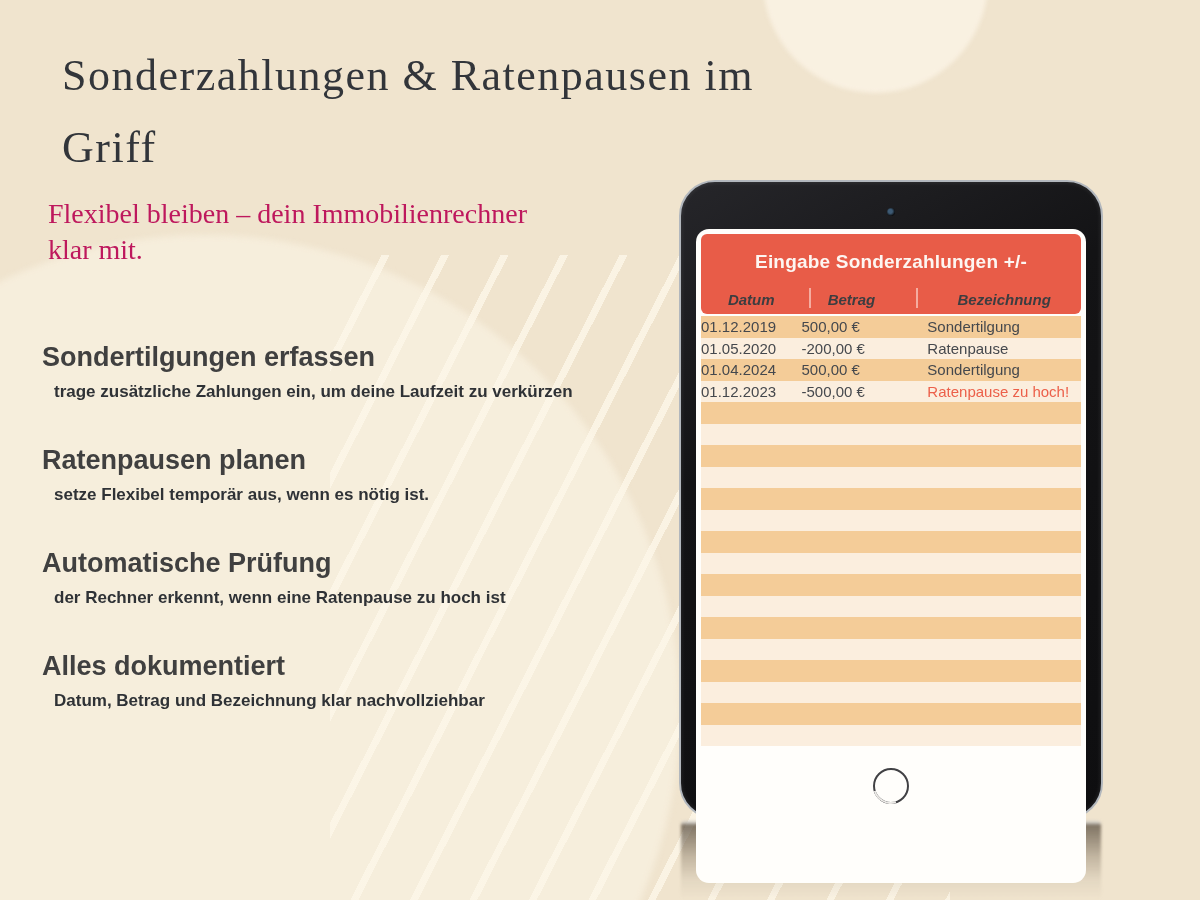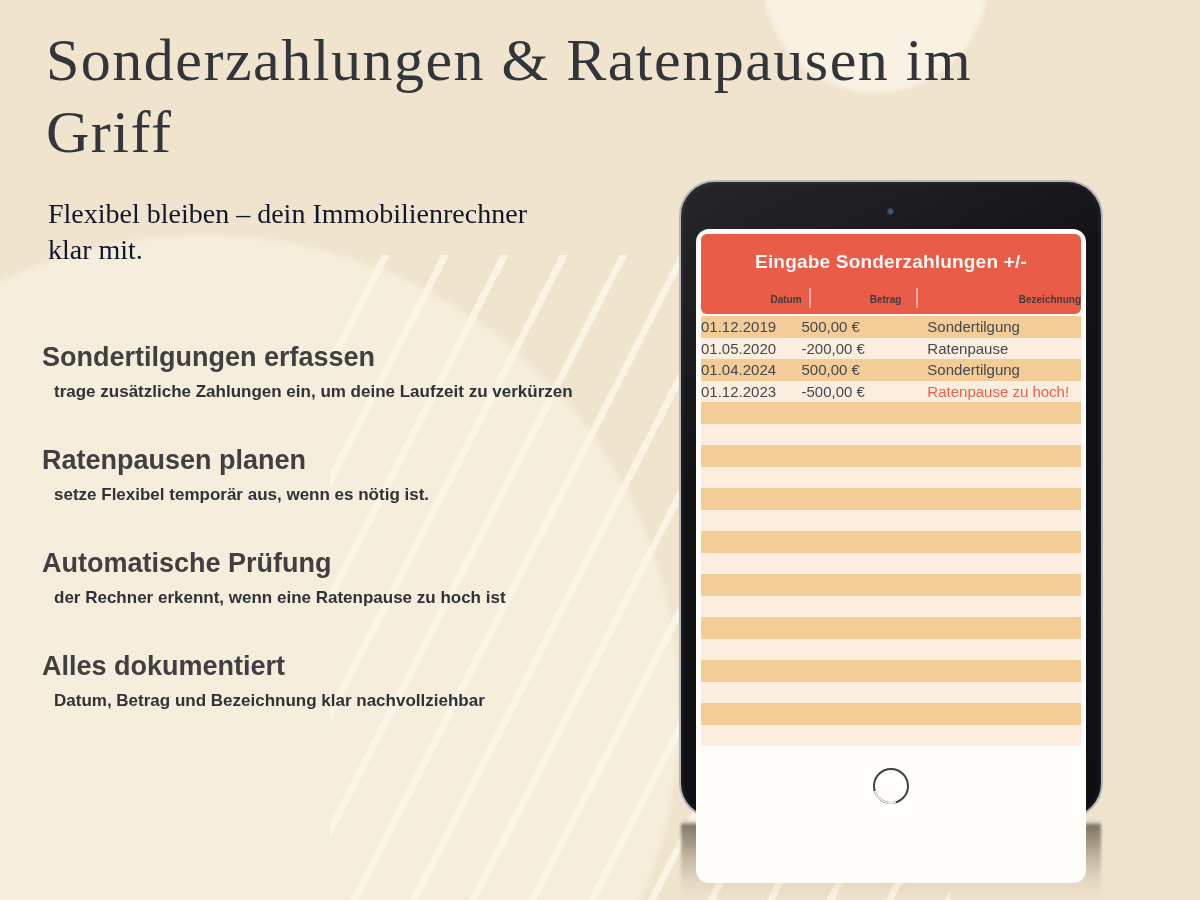--- a/index.html
+++ b/index.html
@@ -21,29 +21,29 @@
   }
   .bg-stripes{
     position:absolute;left:330px;top:255px;width:620px;height:645px;
     background:repeating-linear-gradient(117deg,
       rgba(255,255,255,0) 0 46px,
       rgba(253,247,233,0.8) 46px 53px);
   }
 
   
   .title{
-    position:absolute;left:46px;top:24px;width:1120px;margin:0;
+    position:absolute;left:46px;top:24px;width:1120px;margin:16px;
     font-family:"Liberation Serif","DejaVu Serif",serif;
-    font-weight:normal;font-size:60px;line-height:72px;letter-spacing:1.5px;
+    font-weight:normal;font-size:44px;line-height:72px;letter-spacing:1.5px;
     color:#32353a;
   }
   .subtitle{
     position:absolute;left:48px;top:196px;width:620px;margin:0;
     font-family:"Liberation Serif","DejaVu Serif",serif;
-    font-size:28px;line-height:36px;color:#0f172a;
+    font-size:28px;line-height:36px;color:#be185d;
   }
   .features{position:absolute;left:38px;top:336px;width:580px;}
   .feature{margin:0 0 40px 0;}
   .feature h2{
     margin:4px;font-size:27px;line-height:34px;font-weight:bold;color:#404040;
   }
   .feature p{
     margin:7px 0 0 16px;font-size:17px;line-height:22px;font-weight:700;color:#2f3236;
   }
 
@@ -70,21 +70,21 @@
     background:#e85c48;border-radius:6px;
   }
   .app-title{
     text-align:center;padding-top:17px;
     color:#fdf6f2;font-size:19px;font-weight:bold;letter-spacing:0.2px;
   }
   .col-row{
     position:absolute;left:0;right:0;bottom:0;height:30px;
     display:flex;align-items:center;
   }
-  .col{font-size:10px;font-weight:bold;color:#3c3d40;text-align:right;}
+  .col{font-size:15px;font-weight:bold;color:#3c3d40;text-align:center;font-style:italic;}
   .w-datum{width:28.4%;} .w-betrag{width:28.2%;} .w-bez{width:43.4%;padding-left:26px;}
   .colsep{
     position:absolute;top:4px;height:20px;width:2px;
     background:rgba(255,239,233,0.55);
   }
   .colsep.s1{left:28.4%;} .colsep.s2{left:56.6%;}
 
   .tbody{}
   .trow{
     height:21.5px;display:flex;align-items:center;

